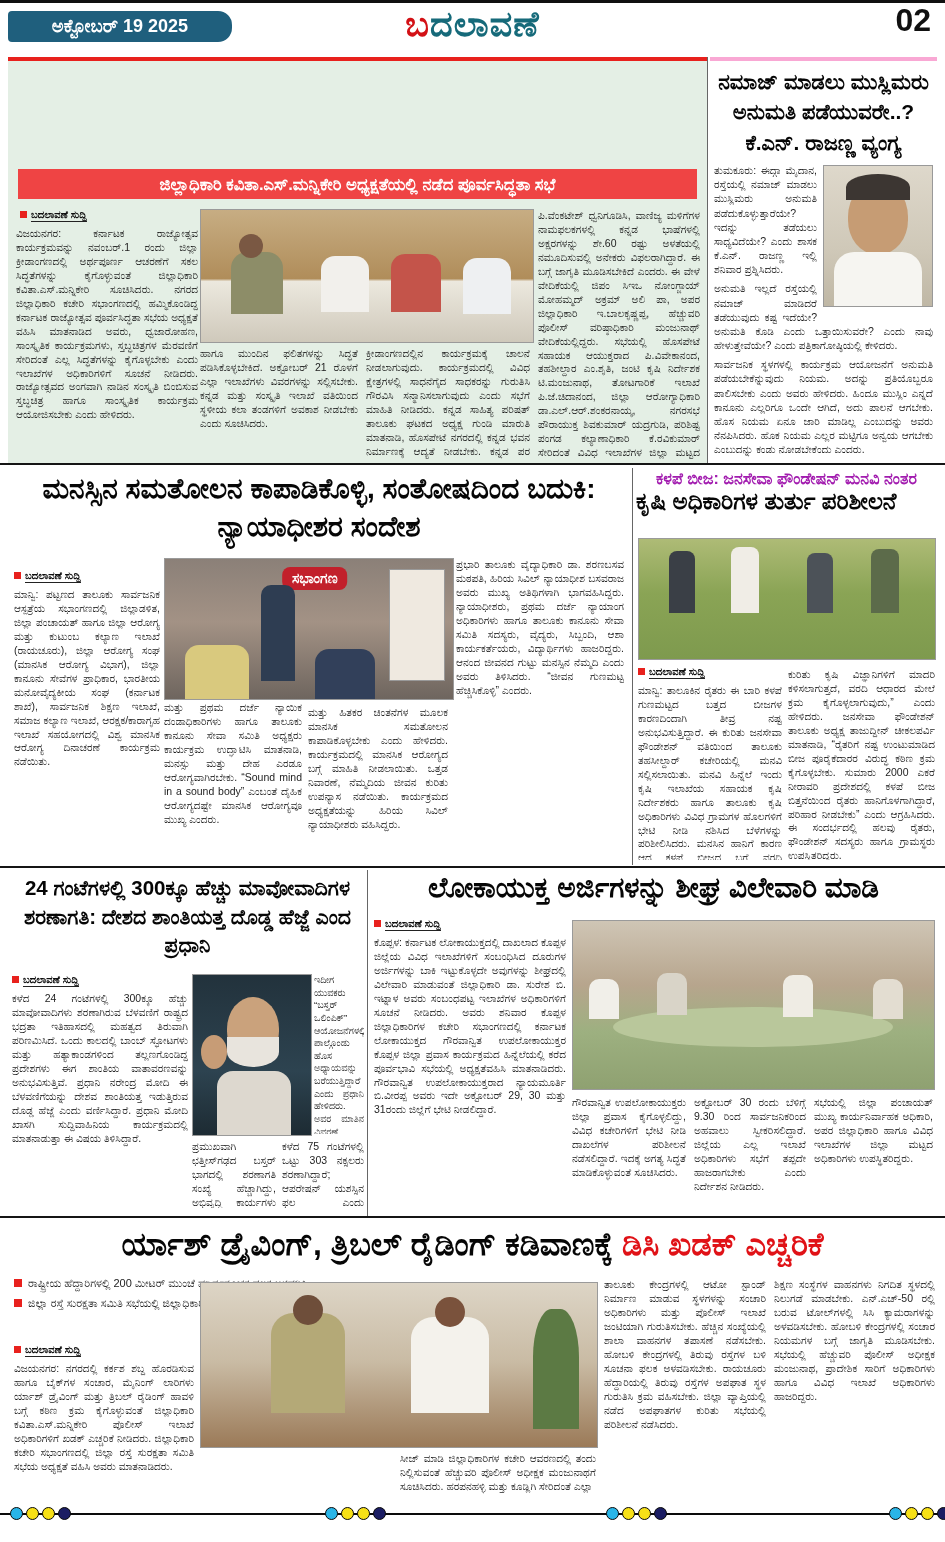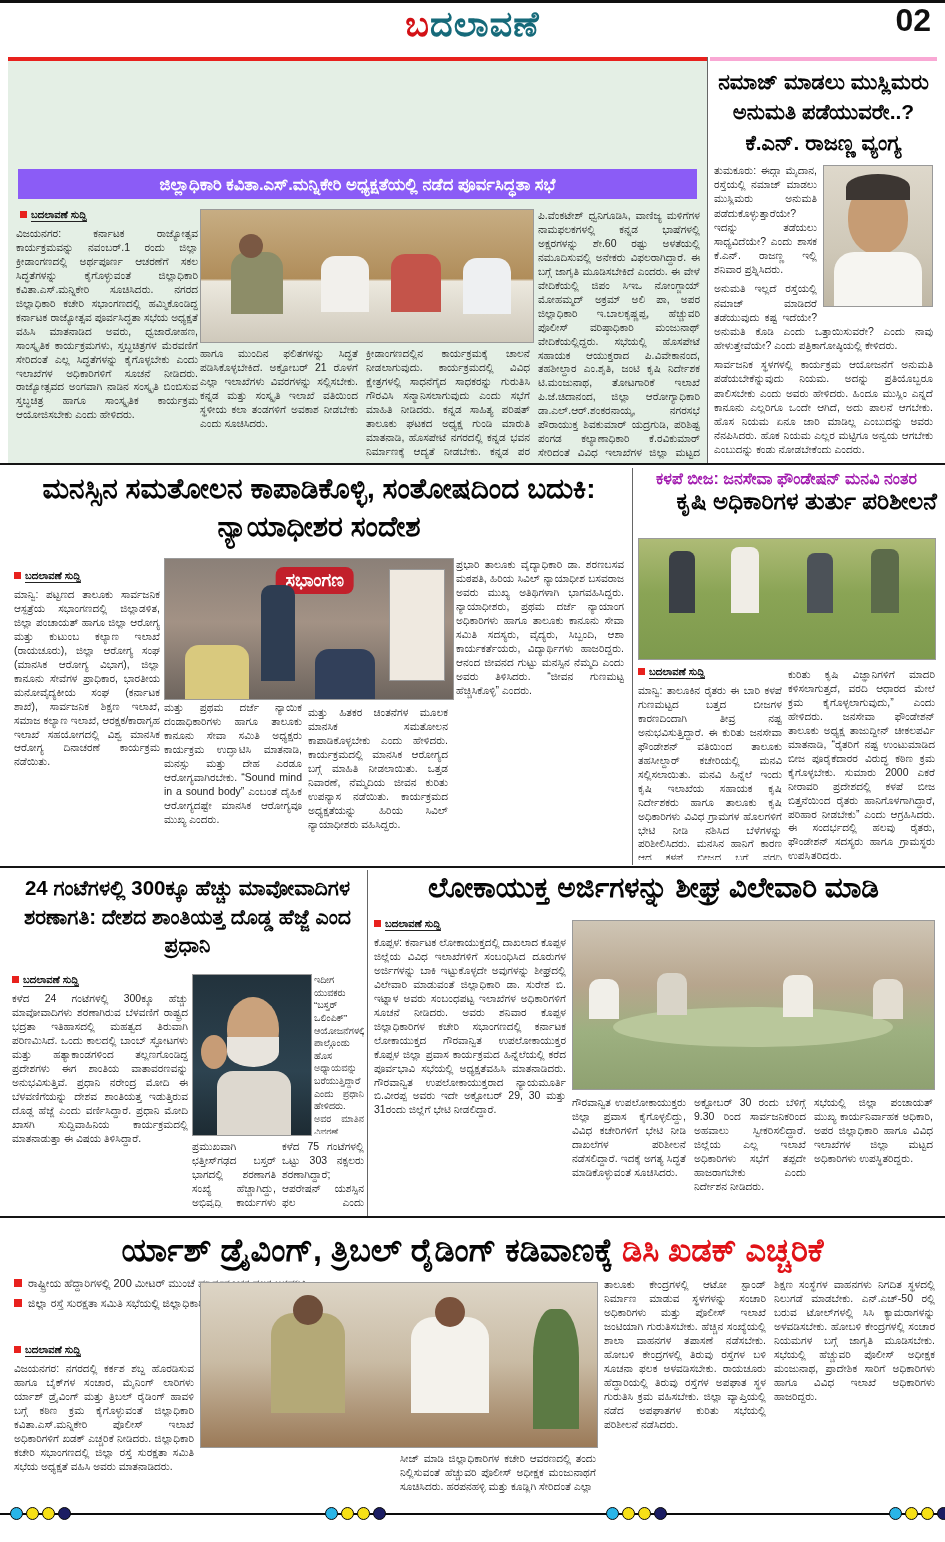--- a/index.html
+++ b/index.html
@@ -19,66 +19,69 @@
   .byline{position:absolute;font-size:10px;font-weight:bold;color:#101010;}
   .byline .sq{display:inline-block;width:7px;height:7px;background:#E8211D;margin-right:4px;}
   .byline .bl{border-bottom:1px solid #222;padding-bottom:1px;}
   .photo{position:absolute;overflow:hidden;border:1px solid #9a9a9a;}
   .blob{position:absolute;}
   .vline{position:absolute;width:1px;background:#666;}
   .hline{position:absolute;left:0;width:945px;height:2px;background:#151515;}
   
   .art-main{position:absolute;left:8px;top:57px;width:699px;height:404px;background:#E4EFE5;border-top:4px solid #E8211D;}
   .art-main .hl{margin:4px 6px 0;text-align:center;font-size:36px;line-height:1.3;font-weight:800;color:#060606;}
-  .art-main .subbar{position:absolute;left:10px;right:10px;top:108px;height:30px;background:#8b5cf6;
+  .art-main .subbar{position:absolute;left:10px;right:10px;top:108px;height:30px;background:#ef4444;
         display:flex;align-items:center;justify-content:center;color:#fff;font-weight:bold;font-size:16.5px;}
   
   .art-raj{position:absolute;left:710px;top:57px;width:227px;height:404px;border-top:4px solid #f9a8d4;}
   .art-raj .hl{margin:6px 2px 0;text-align:center;font-size:21px;line-height:1.45;font-weight:800;color:#060606;}
   .art-raj .bodywrap{position:absolute;left:4px;top:102px;width:219px;height:298px;overflow:hidden;
         font-size:10.5px;line-height:1.35;text-align:justify;}
   .art-raj .portrait{float:right;width:108px;height:140px;margin:2px 0 4px 6px;position:relative;
         background:linear-gradient(180deg,#ded8cb 0%,#cfc8b8 60%,#bfb7a5 100%);border:1px solid #999;overflow:hidden;}
   .art-raj p{margin:0 0 5px;}
   
   .art-judge{position:absolute;left:8px;top:468px;width:622px;height:397px;}
   .art-judge .hl{margin:2px 4px 0;text-align:center;font-size:28px;line-height:1.35;font-weight:800;color:#060606;}
   .banner{position:absolute;top:8px;left:52%;transform:translateX(-50%);background:#C2202B;color:#fff;
-        font-weight:bold;font-size:18px;padding:3px 10px;white-space:nowrap;border-radius:8px;}
+        font-weight:bold;font-size:14px;padding:3px 10px;white-space:nowrap;border-radius:8px;}
   
   .art-field{position:absolute;left:636px;top:468px;width:301px;height:397px;}
   .art-field .hl1{margin:2px 0 0;text-align:center;font-size:16px;font-weight:800;color:#a21caf;}
-  .art-field .hl2{margin:0;text-align:right;font-size:23px;font-weight:800;color:#060606;}
+  .art-field .hl2{margin:0;text-align:left;font-size:23px;font-weight:800;color:#060606;}
   
   .art-modi{position:absolute;left:8px;top:870px;width:359px;height:344px;}
   .art-modi .hl{margin:4px 2px 0;text-align:center;font-size:20.5px;line-height:1.4;font-weight:800;color:#060606;}
   
   .art-lok{position:absolute;left:370px;top:870px;width:567px;height:344px;}
   .art-lok .hl{margin:2px 2px 0;text-align:center;font-size:28px;font-weight:800;color:#060606;}
   
   .art-bot{position:absolute;left:8px;top:1220px;width:929px;height:288px;}
-  .art-bot .hl{margin:12px;text-align:center;font-size:32px;font-weight:800;color:#060606;}
+  .art-bot .hl{margin:6px;text-align:center;font-size:32px;font-weight:800;color:#060606;}
   .art-bot .hl .red{color:#E01217;}
   .bullets{position:absolute;left:6px;top:56px;width:312px;font-size:11px;line-height:1.3;color:#222;}
   .bullets .b{display:flex;margin-bottom:6px;}
   .bullets .sq{flex:0 0 8px;width:8px;height:8px;background:#E8211D;margin:3px 6px 0 0;}
   
   .footline{position:absolute;left:0;top:1513px;width:945px;height:2px;background:#0a0a0a;}
   .dotgroup{position:absolute;top:1507px;display:flex;gap:3px;}
   .dot{width:13px;height:13px;border-radius:50%;border:1px solid #0a0a0a;box-sizing:border-box;}
   .dot.c{background:#29B5E8;} .dot.y{background:#F7E017;} .dot.n{background:#1B1D63;}
 </style>
 </head>
 <body>
 
 <div class="page">
 
   <div class="topline"></div>
   <div class="masthead">
     <span class="m1">ಬ</span><span class="m2">ದಲಾವಣೆ</span>
+  </div>
+  <div class="datebox">
+    <span>ಅಕ್ಟೋಬರ್ 19 2025</span>
   </div>
   <div class="pagenum">02</div>
 
   <div class="art-main">
     <div class="subbar">
       <span>ಜಿಲ್ಲಾಧಿಕಾರಿ ಕವಿತಾ.ಎಸ್.ಮನ್ನಿಕೇರಿ ಅಧ್ಯಕ್ಷತೆಯಲ್ಲಿ ನಡೆದ ಪೂರ್ವಸಿದ್ಧತಾ ಸಭೆ</span>
     </div>
     <div class="byline" style="left:12px;top:148px;">
       <span class="sq"></span><span class="bl">ಬದಲಾವಣೆ ಸುದ್ದಿ</span>
     </div>

